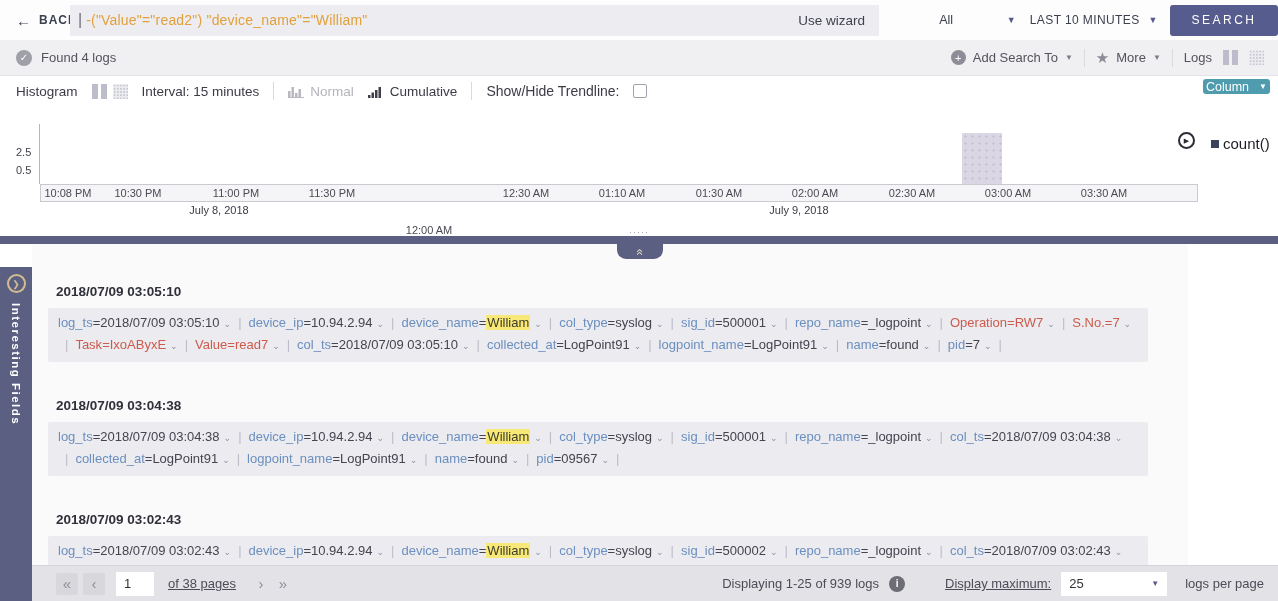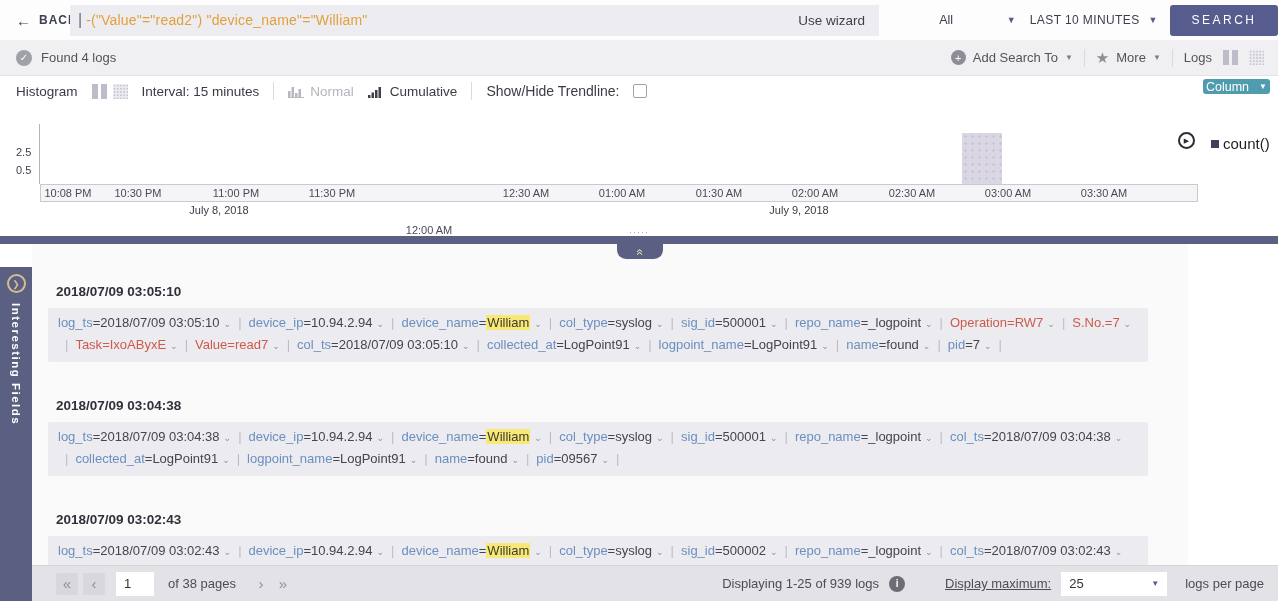--- a/index.html
+++ b/index.html
@@ -74,21 +74,21 @@
   .field .eq, .field .v { color:#45444f; }
   .field.special .k, .field.special .eq, .field.special .v { color:var(--field-special,#cd5b4c); }
   .field .v.hl { background:var(--highlight,#f8e878); color:#3b3b28; padding:0 1px; }
   .fcaret { color:#8894a8; font-size:9px; margin-left:4px; }
   .sep { color:#bcbcc8; margin:0 7px; }
   
   .pagebar { position:absolute; left:0; top:565px; width:1278px; height:36px; background:#e3e3e7; border-top:1px solid #d4d4d9; display:flex; align-items:center; padding:0 14px 0 56px; font-size:13px; color:#4c4c57; z-index:4; }
   .pgbtn { width:22px; height:22px; display:flex; align-items:center; justify-content:center; color:#8e8e99; font-size:15px; cursor:pointer; border-radius:2px; }
   .pgbtn.boxed { background:#d7d7dc; margin-right:5px; }
   .pginput { width:38px; height:24px; background:#fff; border:none; margin:0 2px 0 6px; padding-left:8px; font-family:"Liberation Sans",sans-serif; font-size:13px; color:#333; }
-  .pgpages { margin:0 14px 0 12px; }
+  .pgpages { margin:0 14px 0 12px;text-decoration:underline; }
   .pg-right { margin-left:auto; display:flex; align-items:center; }
   .infoicon { width:16px; height:16px; border-radius:50%; background:#6d6d76; color:#fff; font-size:10px; font-weight:bold; display:flex; align-items:center; justify-content:center; margin-left:10px; }
   .dm-label { margin-left:40px;text-decoration:underline; }
   .select { width:106px; height:24px; background:#fff; display:flex; align-items:center; justify-content:space-between; padding:0 8px; margin-left:10px; cursor:pointer; color:#333; }
   .select .tb-caret { color:#565a8c; }
   .perpage { margin-left:18px; }
 </style>
 </head>
 <body>
 
@@ -181,21 +181,21 @@
   <div class="plot">
     <div class="yaxis"></div>
     <div class="hbar" title="2018/07/09 02:45 AM — count: 4"></div>
     <div class="xstrip">
         <span class="xtick" style="left: 27px;">10:08 PM</span>
         <span class="xtick" style="left: 97px;">10:30 PM</span>
         <span class="xtick" style="left: 195px;">11:00 PM</span>
         <span class="xtick" style="left: 291px;">11:30 PM</span>
         <span class="xtick" style="left: 388px; margin-top: 37px;">12:00 AM</span>
         <span class="xtick" style="left: 485px;">12:30 AM</span>
-        <span class="xtick" style="left: 581px;">01:00 AM</span>
+        <span class="xtick" style="left: 581px;">01:10 AM</span>
         <span class="xtick" style="left: 678px;">01:30 AM</span>
         <span class="xtick" style="left: 774px;">02:00 AM</span>
         <span class="xtick" style="left: 871px;">02:30 AM</span>
         <span class="xtick" style="left: 967px;">03:00 AM</span>
         <span class="xtick" style="left: 1063px;">03:30 AM</span>
       </div>
     <div class="daterow">
         <span class="datelbl" style="left: 179px;">July 8, 2018</span>
         <span class="datelbl" style="left: 759px;">July 9, 2018</span>
       </div>

